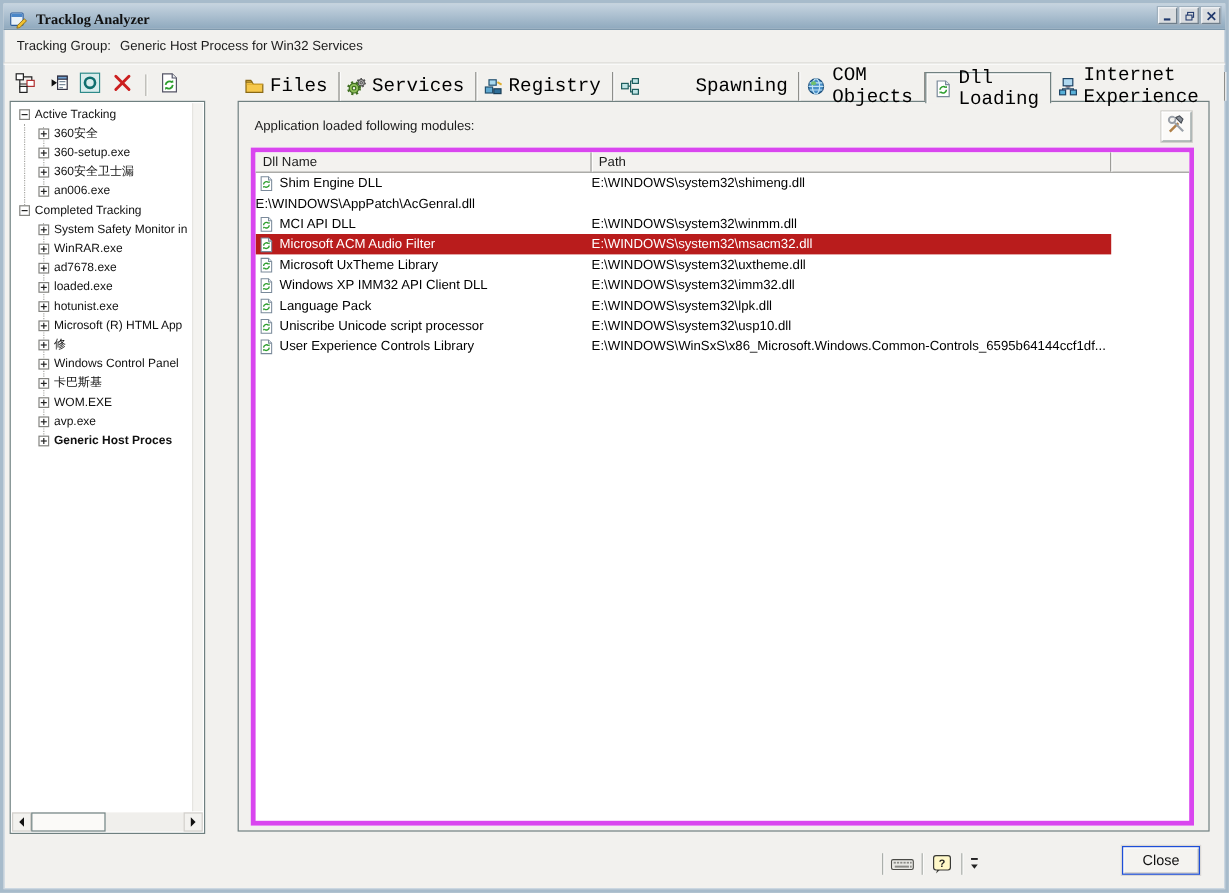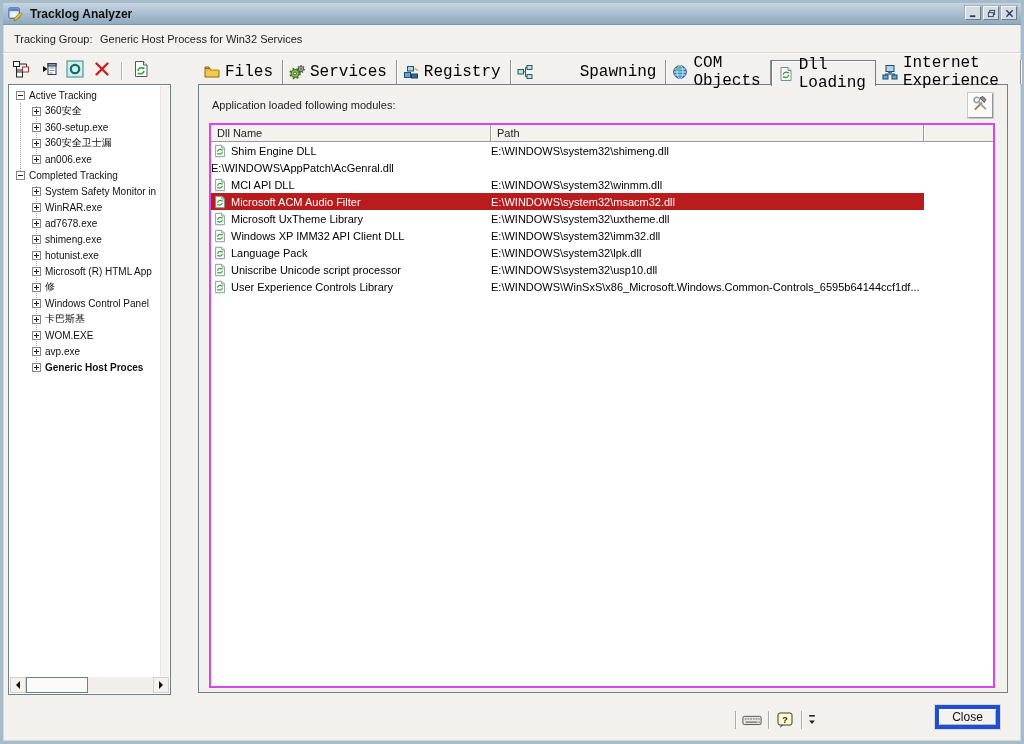--- a/index.html
+++ b/index.html
@@ -1,20 +1,20 @@
 <!DOCTYPE html>
 <html><head>
 <meta charset="utf-8">
 <style>
   html,body{margin:0;padding:0;}
   body{width:1024px;height:744px;position:relative;font-family:"Liberation Sans",sans-serif;background:#6E8CA2;overflow:hidden;}
   .window{position:absolute;inset:0;border:3px solid #A7BBCB;background:#F2F1EE;box-shadow:inset 0 0 0 1px #CBD7E1;box-sizing:border-box;}
 
   
-  .titlebar{position:absolute;left:0;right:0;top:0;height:21px;background:linear-gradient(#C6D4E0,#8FA9BE);border-bottom:1px solid #7E98AC;display:flex;align-items:center;}
+  .titlebar{position:absolute;left:0;right:0;top:0;height:21px;background:linear-gradient(#C6D4E0,#8FA9BE);border-bottom:1px solid #7E98AC;display:flex;align-items:flex-end;font-family:Liberation Serif, serif;}
   .app-icon{width:15px;height:15px;margin-left:5px;flex:none;}
   .app-icon svg{width:15px;height:15px;}
   .title-text{margin-left:7px;font-size:12px;font-weight:bold;color:#101010;}
   .win-controls{position:absolute;right:4px;top:3px;display:flex;gap:2px;}
   .wbtn{width:16px;height:14px;background:#D9DCDF;border:1px solid;border-color:#F4F6F8 #6E7D8A #6E7D8A #F4F6F8;box-shadow:0 0 0 1px #9FB0BE;display:flex;align-items:center;justify-content:center;box-sizing:border-box;}
   .wbtn svg{width:9px;height:9px;}
 
   
   .track-label{position:absolute;left:11px;top:30px;font-size:11px;color:#1c1c1c;}
   .track-value{position:absolute;left:97px;top:30px;font-size:11px;color:#1c1c1c;}
@@ -56,21 +56,21 @@
   .hs-thumb{width:62px;height:16px;background:#FBFAF8;border:1px solid #6F8080;box-sizing:border-box;flex:none;}
   .hs-track{flex:1;}
 
   
   .main{position:absolute;left:195px;top:81px;width:810px;height:609px;background:#F2F1EE;border:1px solid #708080;box-sizing:border-box;}
   .caption{position:absolute;left:13px;top:14px;font-size:11px;color:#1c1c1c;}
   .tools-btn{position:absolute;right:14px;top:8px;width:25px;height:25px;background:#FBFAF8;border:1px solid;border-color:#FFFFFF #8A9898 #8A9898 #FFFFFF;box-shadow:0 0 0 1px #CBC9C5;display:flex;align-items:center;justify-content:center;box-sizing:border-box;}
   .tools-btn svg{width:17px;height:17px;}
 
   
-  .table{position:absolute;left:10px;top:38px;width:786px;height:565px;border:2px solid #d946ef;background:#FFF;box-sizing:border-box;}
+  .table{position:absolute;left:10px;top:38px;width:786px;height:565px;border:4px solid #d946ef;background:#FFF;box-sizing:border-box;}
   .thead{display:flex;height:17px;background:#F3F2EF;border-bottom:1px solid #9A9A96;box-sizing:border-box;}
   .th{font-size:11px;color:#1c1c1c;padding:2px 0 0 6px;border-right:1px solid #9C9C98;box-shadow:1px 0 0 #FFFFFF;box-sizing:border-box;overflow:hidden;white-space:nowrap;}
   .th1{width:280px;}
   .th2{width:433px;}
   .th3{flex:1;border-right:none;box-shadow:none;}
   .tbody{position:absolute;top:17px;left:0;right:0;bottom:0;overflow:hidden;}
   .dllrow{height:17px;display:flex;}
   .cells{width:713px;display:flex;}
   .dllrow.sel .cells{background:#b91c1c;color:#FFF;}
   .cell-name{width:280px;display:flex;align-items:center;font-size:11px;white-space:nowrap;overflow:hidden;box-sizing:border-box;}
@@ -78,21 +78,21 @@
   .ficon svg{width:14px;height:14px;display:block;}
   .cell-path{width:433px;font-size:11px;display:flex;align-items:center;white-space:nowrap;overflow:hidden;box-sizing:border-box;}
 
   
   .footer-btns{position:absolute;left:728px;top:705px;height:24px;display:flex;align-items:center;}
   .fsep{width:1px;height:18px;background:#ABAFAB;box-shadow:1px 0 0 #FBFBFA;margin:0 4px;}
   .f-btn{width:24px;height:22px;display:flex;align-items:center;justify-content:center;}
   .f-btn svg{width:20px;height:18px;}
   .f-btn.small{width:12px;}
   .f-btn.small svg{width:8px;height:16px;}
-  .close-btn{position:absolute;left:932px;top:702px;width:65px;height:24px;background:#F4F3F0;border:4px solid #1d4ed8;box-shadow:inset 1px 1px 0 #FFFFFF,inset -1px -1px 0 #B8B6B2,0 0 0 1px #DAD8D4;font-size:12px;color:#101010;display:flex;align-items:center;justify-content:center;box-sizing:border-box;}
+  .close-btn{position:absolute;left:932px;top:702px;width:65px;height:24px;background:#F4F3F0;border:1px solid #1d4ed8;box-shadow:inset 1px 1px 0 #FFFFFF,inset -1px -1px 0 #B8B6B2,0 0 0 1px #DAD8D4;font-size:12px;color:#101010;display:flex;align-items:center;justify-content:center;box-sizing:border-box;}
 </style>
 </head>
 <body>
 
 <div class="window">
 
   <div class="titlebar">
     <span class="app-icon"><svg viewBox="0 0 16 16">
           <rect x="1" y="2" width="11" height="11" rx="1" fill="#EAF2FA" stroke="#2A5A9A"></rect>
           <rect x="1.5" y="2.5" width="10" height="3" fill="#4A86C8"></rect>
@@ -268,21 +268,21 @@
         <div class="tree-row l1">
           <div class="exp plus"></div>
           <div class="tree-label">WinRAR.exe</div>
         </div>
         <div class="tree-row l1">
           <div class="exp plus"></div>
           <div class="tree-label">ad7678.exe</div>
         </div>
         <div class="tree-row l1">
           <div class="exp plus"></div>
-          <div class="tree-label">shimeng.exe</div>
+          <div class="tree-label">loaded.exe</div>
         </div>
         <div class="tree-row l1">
           <div class="exp plus"></div>
           <div class="tree-label">hotunist.exe</div>
         </div>
         <div class="tree-row l1">
           <div class="exp plus"></div>
           <div class="tree-label">Microsoft (R) HTML App</div>
         </div>
         <div class="tree-row l1">

